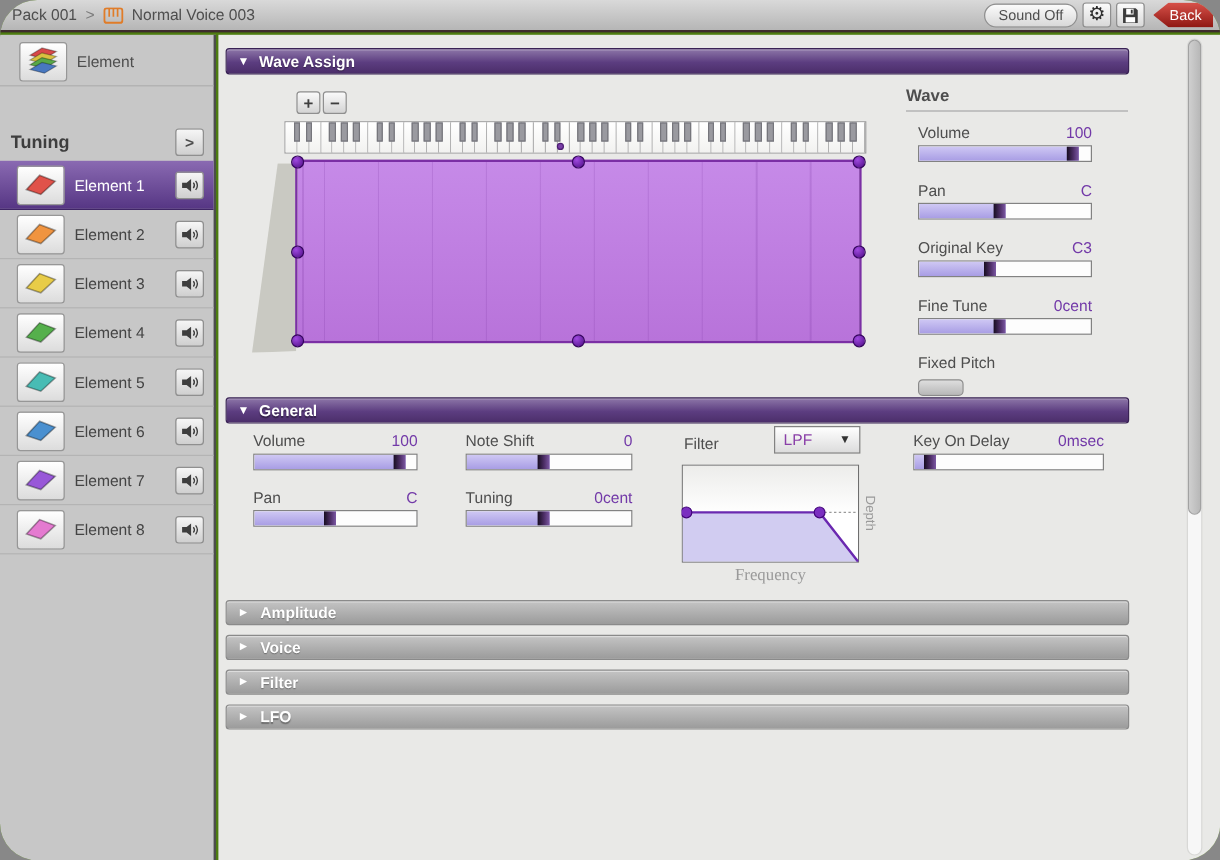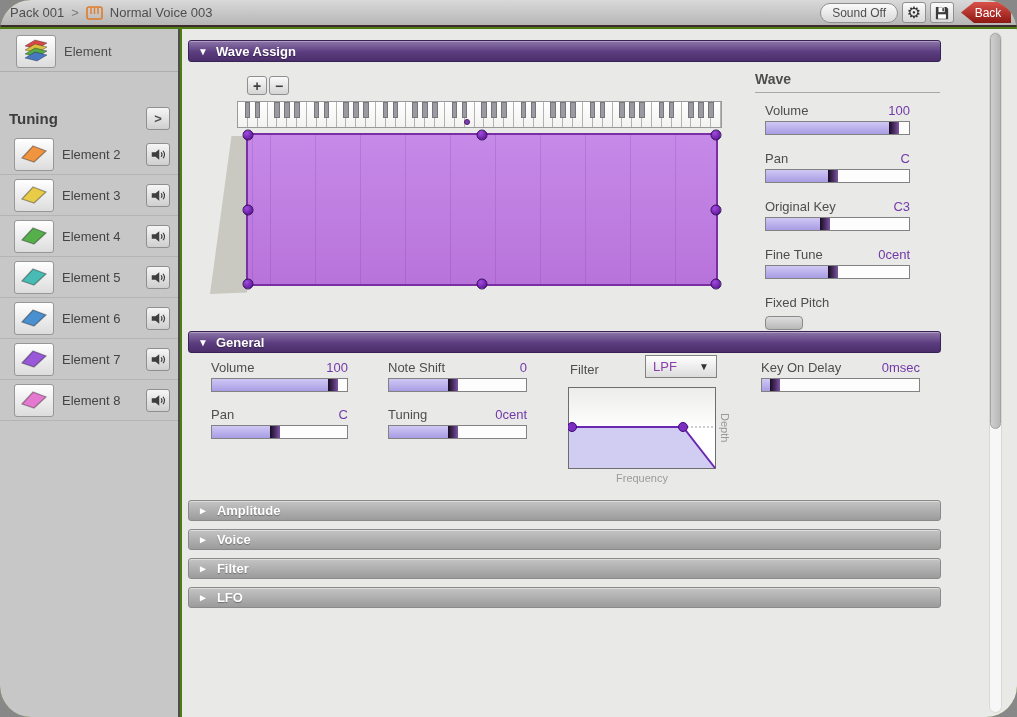--- a/index.html
+++ b/index.html
@@ -103,21 +103,21 @@
   .p-key_on_delay{left:573px;top:7px;width:159px;}
   .p-pan{left:23px;top:54px;width:137px;}
   .p-tuning{left:200px;top:54px;width:139px;}
   .filter-label{position:absolute;left:382px;top:9px;font-size:13px;color:#4e4e4e;}
   .dropdown{position:absolute;left:457px;top:2px;width:72px;height:23px;border:1px solid #828282;
     background:linear-gradient(#ffffff,#dcdcdc);display:flex;align-items:center;justify-content:space-between;
     padding:0 7px;cursor:pointer;}
   .dropdown .dd-value{font-size:13px;color:#8a3fa8;}
   .dropdown .dd-arrow{font-size:10px;color:#333;}
   .fgraph{position:absolute;left:380px;top:34px;}
-  .fgraph-x{position:absolute;left:380px;top:119px;width:148px;text-align:center;font-size:11px;color:#9a9a9a;}
+  .fgraph-x{position:absolute;left:380px;top:119px;width:148px;text-align:center;font-size:14px;color:#9a9a9a;font-family:Liberation Serif, serif;}
   .fgraph-y{position:absolute;left:531px;top:60px;font-size:11px;color:#9a9a9a;writing-mode:vertical-rl;}
 
   
   #collapsed-sections{position:absolute;left:6px;top:471px;width:753px;}
   .collapse-bar{height:21px;margin-bottom:8px;border-radius:3px;border:1px solid #8a8a8a;
     background:linear-gradient(#c4c4c4,#9b9b9b);box-shadow:inset 0 1px 0 #dcdcdc;
     display:flex;align-items:center;gap:9px;padding-left:9px;cursor:pointer;}
   .collapse-bar .tri{color:#fff;font-size:10px;}
   .collapse-bar .cb-label{color:#fff;font-size:13px;font-weight:bold;text-shadow:0 1px 1px rgba(0,0,0,.35);}
 
@@ -175,20 +175,37 @@
       </span>
       <span class="common-label">Element</span>
     </div>
     <div class="element-header">
       <span class="element-title">Tuning</span>
       <button class="mini-btn chev-btn">
           <span>&gt;</span>
         </button>
     </div>
     <div id="element-list">
+        <div class="el-row selected">
+          <span class="icon-btn">
+            <svg width="30" height="26" viewBox="0 0 30 26">
+              <polygon points="3,17 14,5 27,10 15,21" fill="#e0524a" stroke="rgba(0,0,0,.35)" stroke-width="1.3"></polygon>
+            </svg>
+          </span>
+          <span class="el-label">Element 1</span>
+          <button class="mini-btn">
+            <span style="display:inline-flex">
+              <svg width="15" height="13" viewBox="0 0 20 16">
+                <polygon points="1,5 6,5 11,1 11,15 6,11 1,11" fill="#3e3e3e"></polygon>
+                <path d="M13.5 5 q2.4 3 0 6" stroke="#3e3e3e" stroke-width="1.5" fill="none"></path>
+                <path d="M16 3 q4 5 0 10" stroke="#3e3e3e" stroke-width="1.5" fill="none"></path>
+              </svg>
+            </span>
+          </button>
+        </div>
         <div class="el-row">
           <span class="icon-btn">
             <svg width="30" height="26" viewBox="0 0 30 26">
               <polygon points="3,17 14,5 27,10 15,21" fill="#f09440" stroke="rgba(0,0,0,.35)" stroke-width="1.3"></polygon>
             </svg>
           </span>
           <span class="el-label">Element 2</span>
           <button class="mini-btn">
             <span style="display:inline-flex">
               <svg width="15" height="13" viewBox="0 0 20 16">

